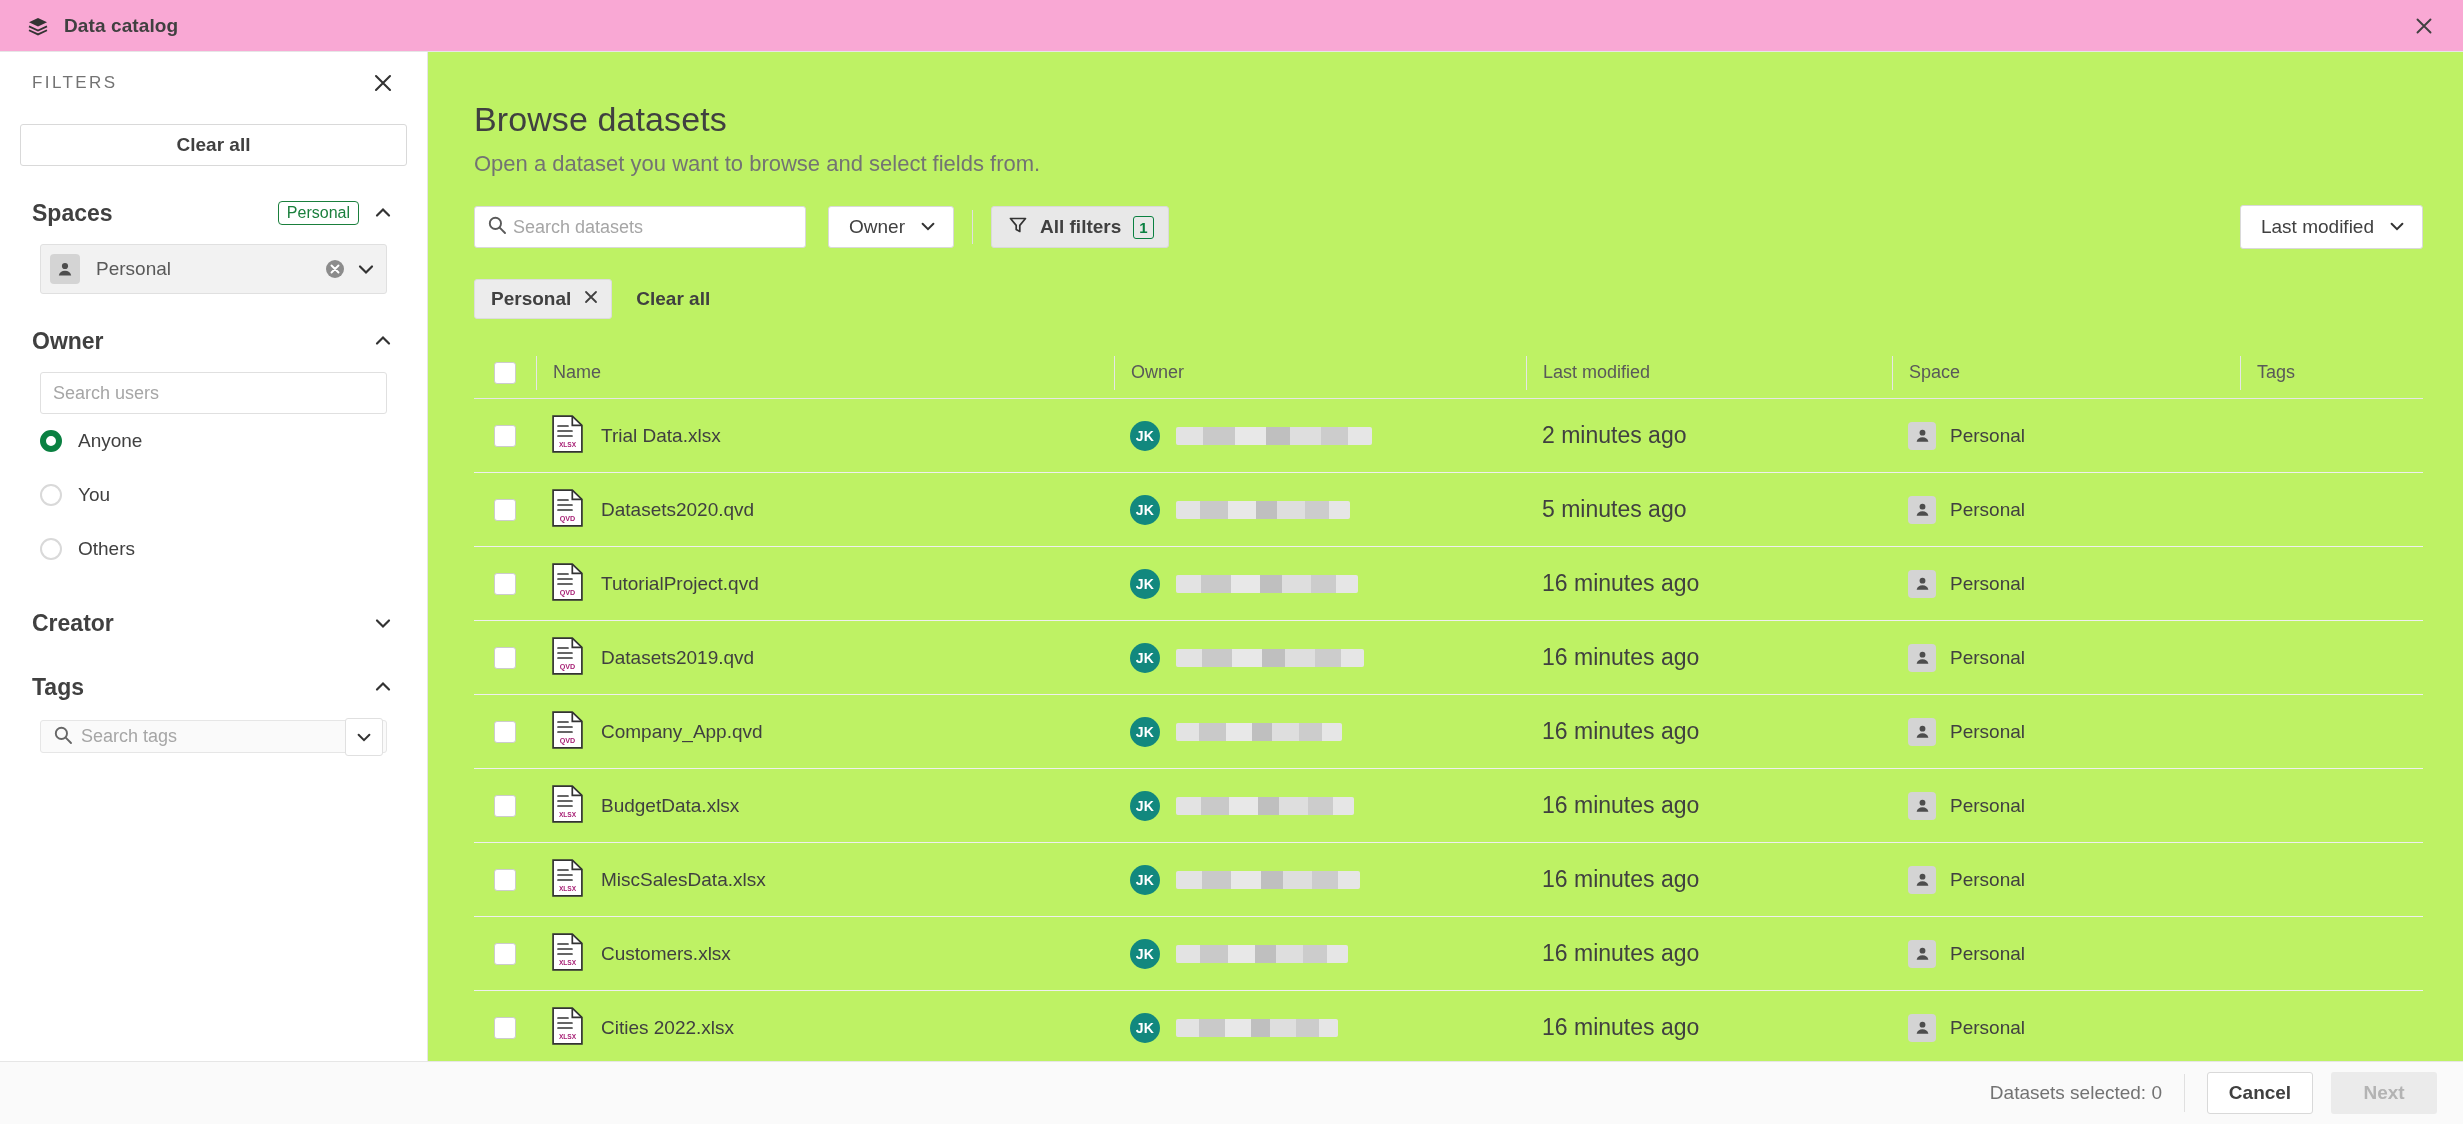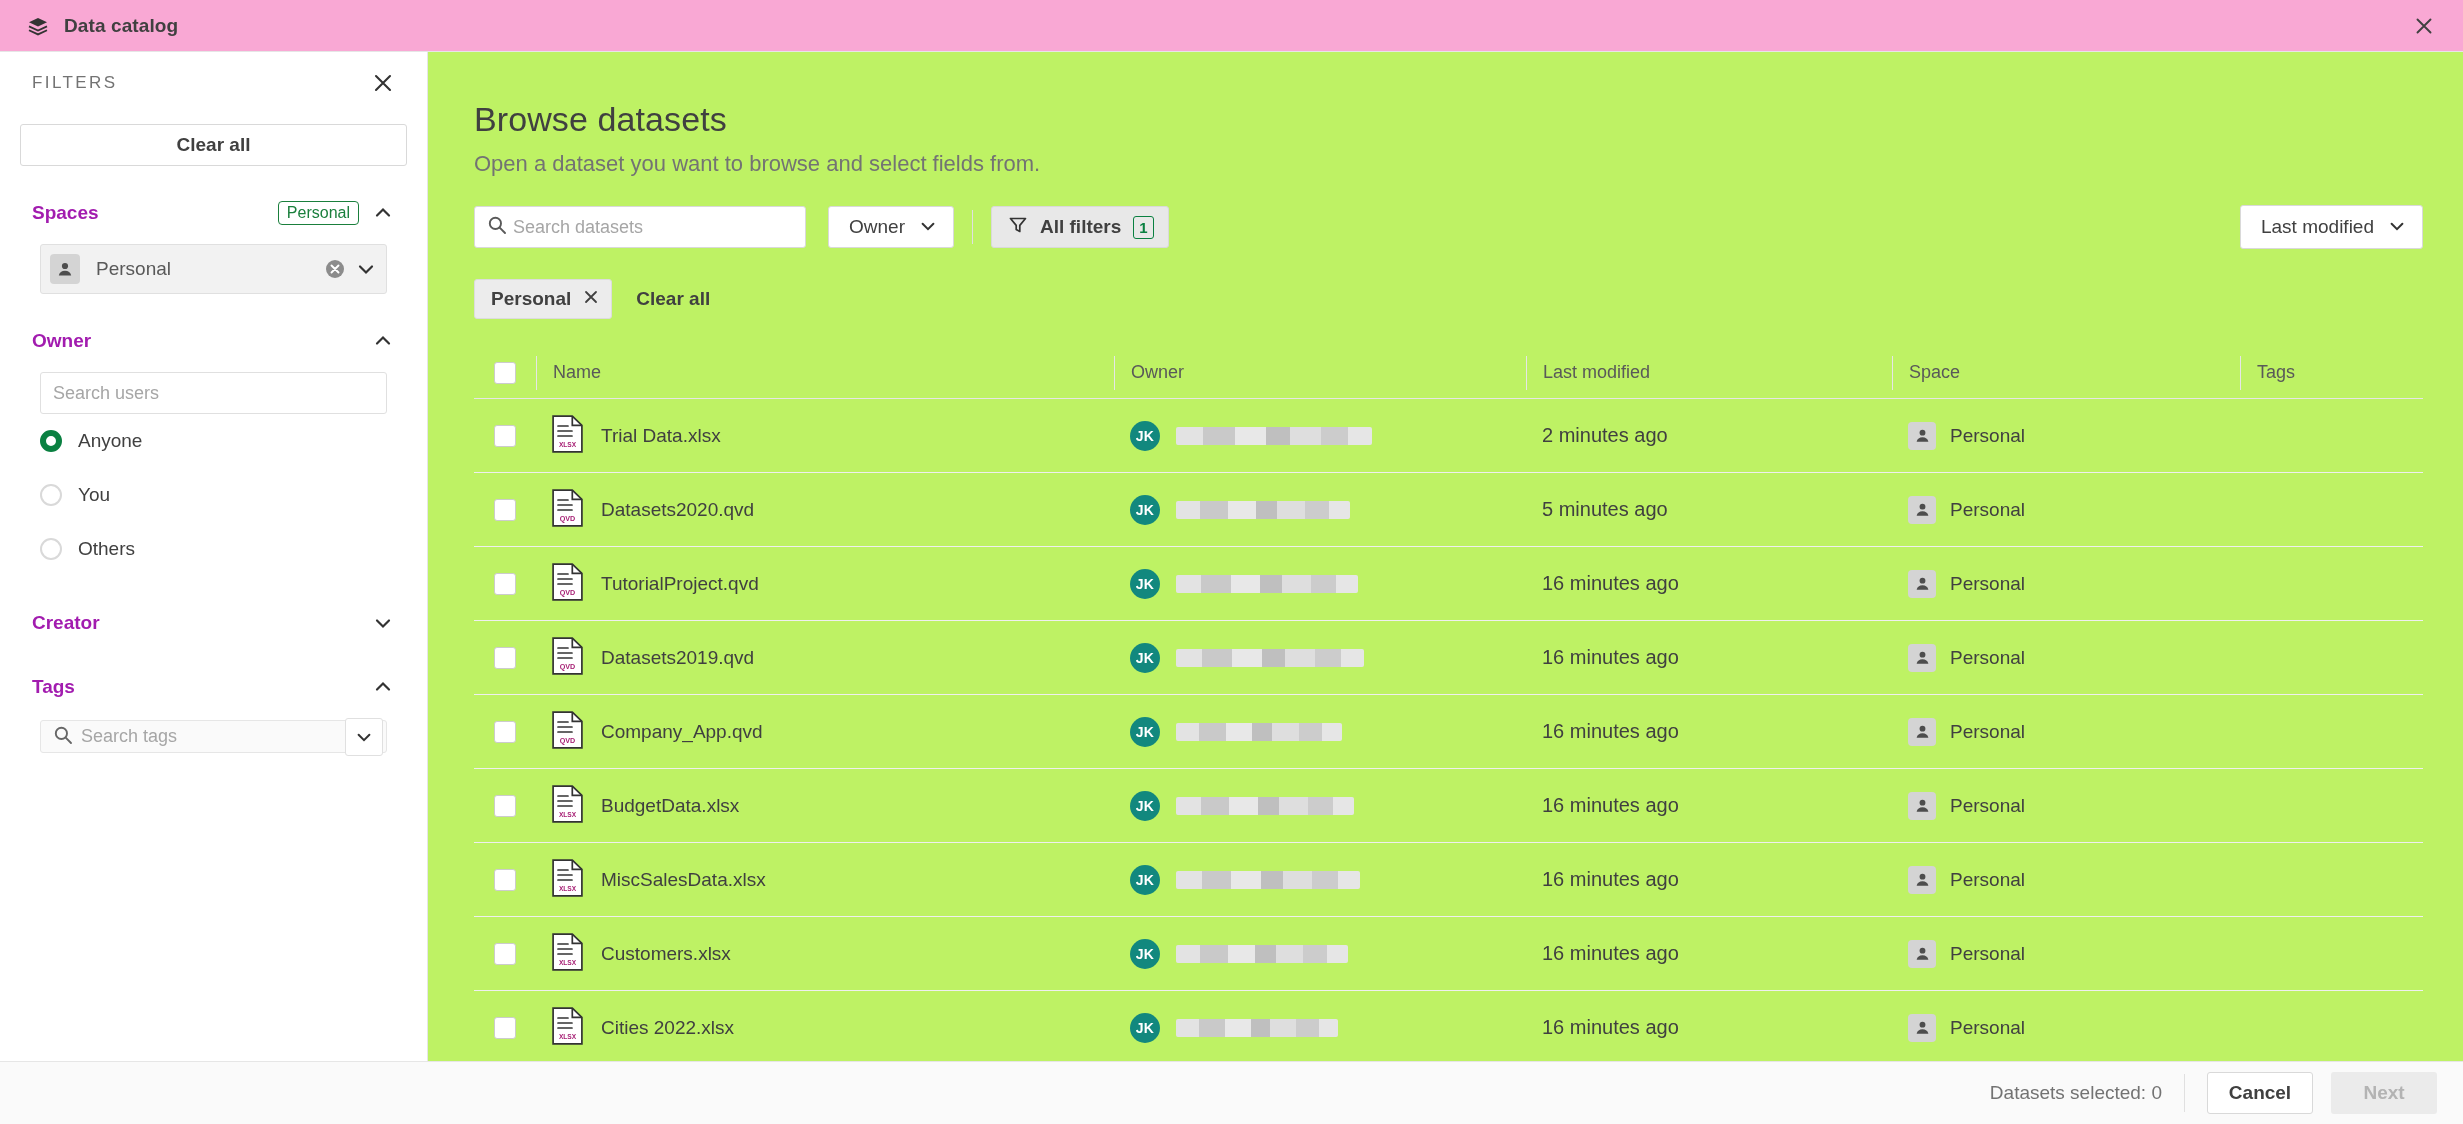--- a/index.html
+++ b/index.html
@@ -66,21 +66,21 @@
     display:flex; align-items:center; justify-content:center;
     cursor: pointer;
   }
 
   .section { margin-top: 30px; }
   .section-head {
     height: 34px;
     display: flex; align-items: center; padding: 0 14px 0 12px;
     cursor: pointer;
   }
-  .section-title { font-size: 19px; font-weight: 600; color: #a21caf; }
+  .section-title { font-size: 23px; font-weight: 600; color: #404040; }
   .section-spacer { flex: 1; }
   .badge-green {
     border: 1px solid #1a7f3c; color: #1a7f3c;
     border-radius: 4px; font-size: 16px; padding: 2px 8px 3px;
     margin-right: 14px; line-height: 1.1;
   }
   .chev { width: 20px; height: 20px; display:block; }
 
   .space-pill {
     margin: 14px 20px 0 20px;
@@ -238,21 +238,21 @@
   .file-name { font-size: 19px; color: #404040; white-space: nowrap; }
 
   .owner-cell { display:flex; align-items:center; gap: 16px; padding-left: 16px; }
   .avatar {
     width: 30px; height: 30px; border-radius: 50%;
     background: #12887e; color:#fff; flex: 0 0 30px;
     display:flex; align-items:center; justify-content:center;
     font-size: 14px; font-weight: 600; letter-spacing: .3px;
   }
   .redact { height: 18px; border-radius: 2px; }
-  .mod-text { font-size: 20px; color: #404040; padding-left: 16px; }
+  .mod-text { font-size: 23px; color: #404040; padding-left: 16px; }
   .space-cell { display:flex; align-items:center; gap: 14px; padding-left: 16px; }
   .space-ic {
     width: 28px; height: 28px; border-radius: 4px; background: #d4d4d4;
     display:flex; align-items:center; justify-content:center; flex: 0 0 28px;
   }
   .space-text { font-size: 19px; color: #404040; }
 
   
   .footer {
     height: 63px;

